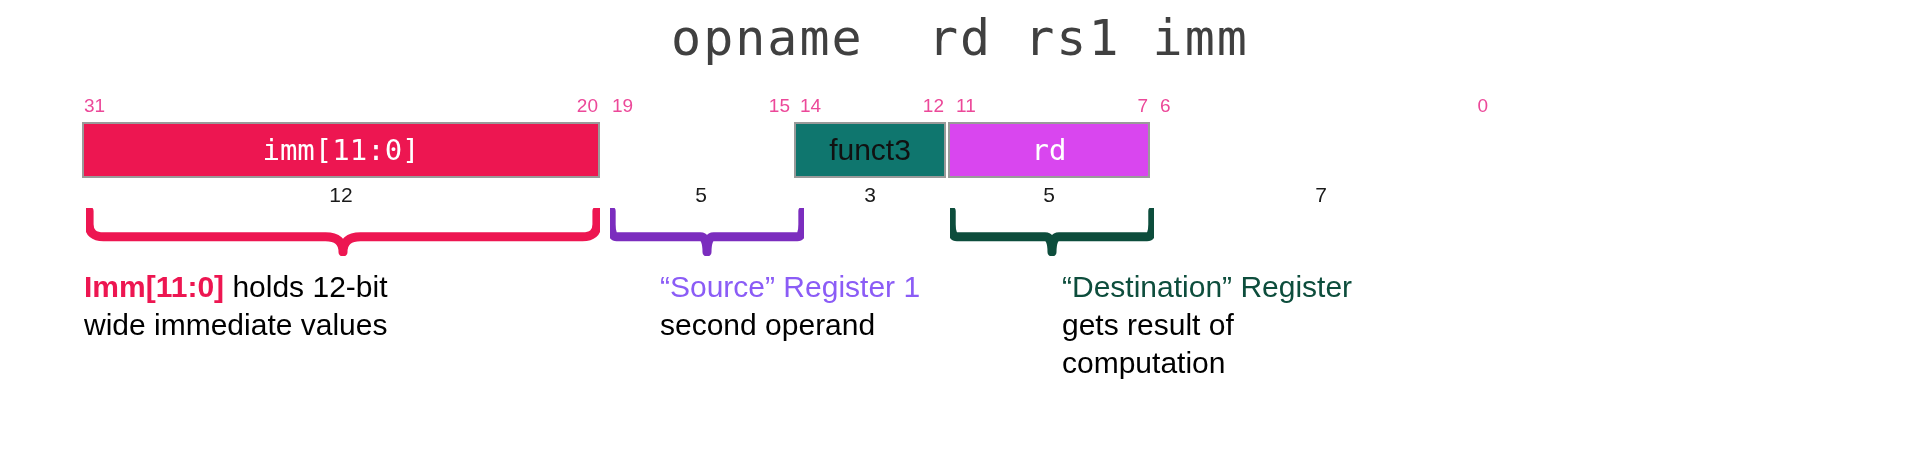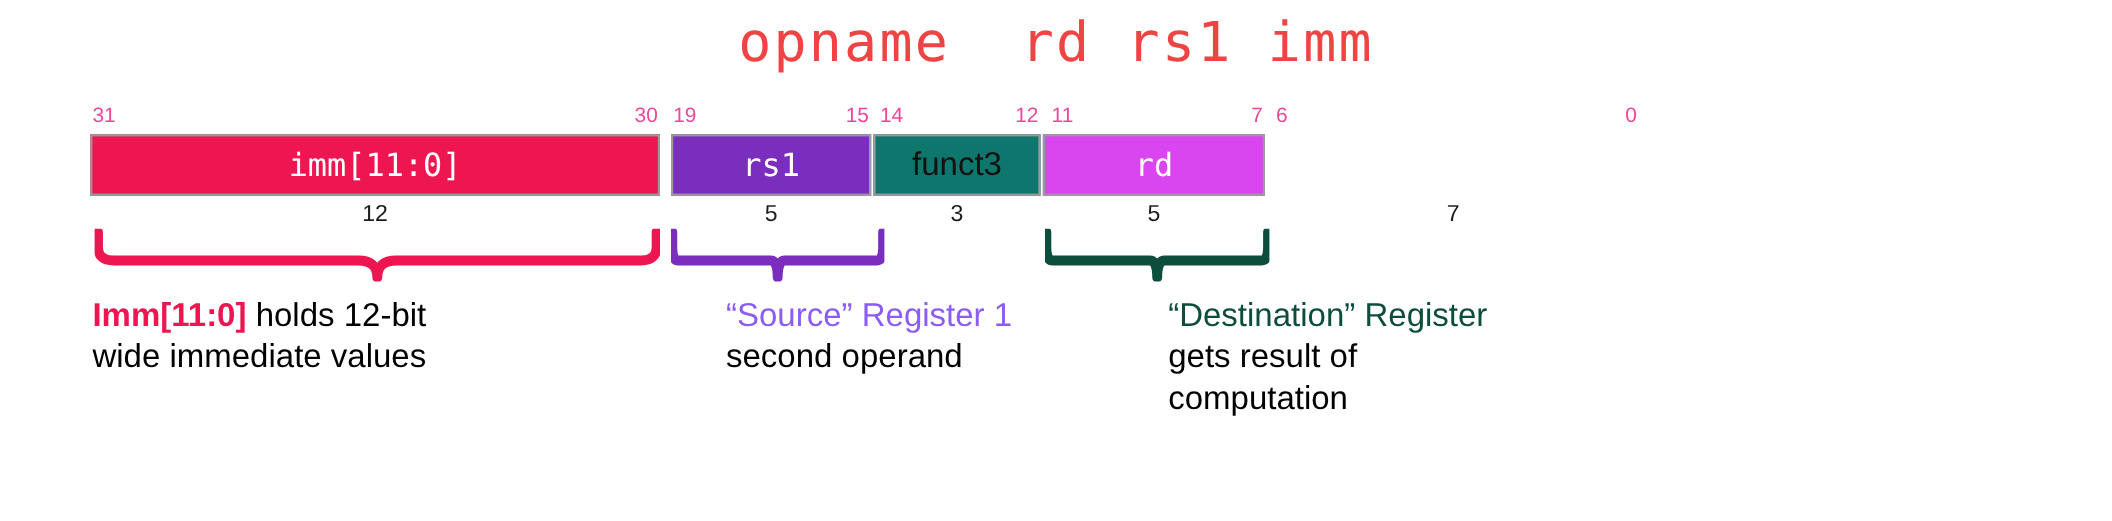--- a/index.html
+++ b/index.html
@@ -7,21 +7,21 @@
        font-family:"Liberation Sans","DejaVu Sans",sans-serif;color:#000;}
 
   #stage{position:absolute;left:0;top:0;width:1920px;height:474px;}
 
   
   .title{
     position:absolute;left:0;top:8px;width:1920px;
     text-align:center;
     font-family:"DejaVu Sans Mono","Liberation Mono",monospace;
     font-size:50px;line-height:60px;letter-spacing:2px;
-    white-space:pre;color:#ef4444;
+    white-space:pre;color:#404040;
   }
 
   
   .bitrow{position:absolute;left:0;top:94px;width:1920px;height:24px;}
   .bitnum{
     position:absolute;top:0;
     font-family:"Liberation Sans","DejaVu Sans",sans-serif;
     font-size:19px;line-height:24px;color:#ec4899;white-space:nowrap;
   }
   .bitnum.l{transform:translateX(0);}
@@ -68,34 +68,33 @@
 </style>
 </head>
 <body>
 
 <div id="stage">
 
   <div class="title">opname  rd rs1 imm</div>
 
   <div class="bitrow" id="bitrow">
       <span class="bitnum l" style="left: 84px;">31</span>
-      <span class="bitnum r" style="left: 598px;">30</span>
+      <span class="bitnum r" style="left: 598px;">20</span>
       <span class="bitnum l" style="left: 612px;">19</span>
       <span class="bitnum r" style="left: 790px;">15</span>
       <span class="bitnum l" style="left: 800px;">14</span>
       <span class="bitnum r" style="left: 944px;">12</span>
       <span class="bitnum l" style="left: 956px;">11</span>
       <span class="bitnum r" style="left: 1148px;">7</span>
       <span class="bitnum l" style="left: 1160px;">6</span>
       <span class="bitnum r" style="left: 1488px;">0</span>
     </div>
 
   <div class="bar" id="bar">
       <div class="field filled" style="left: 0px; width: 518px; background: rgb(237, 22, 81);">imm[11:0]</div>
-      <div class="field filled" style="left: 528px; width: 182px; background: rgb(123, 45, 190);">rs1</div>
       <div class="field plain" style="left: 712px; width: 152px;">funct3</div>
       <div class="field filled" style="left: 866px; width: 202px; background: #d946ef;">rd</div>
     </div>
 
   <div class="widthrow" id="widthrow">
       <span class="wnum" style="left: 259px;">12</span>
       <span class="wnum" style="left: 619px;">5</span>
       <span class="wnum" style="left: 788px;">3</span>
       <span class="wnum" style="left: 967px;">5</span>
       <span class="wnum" style="left: 1239px;">7</span>

